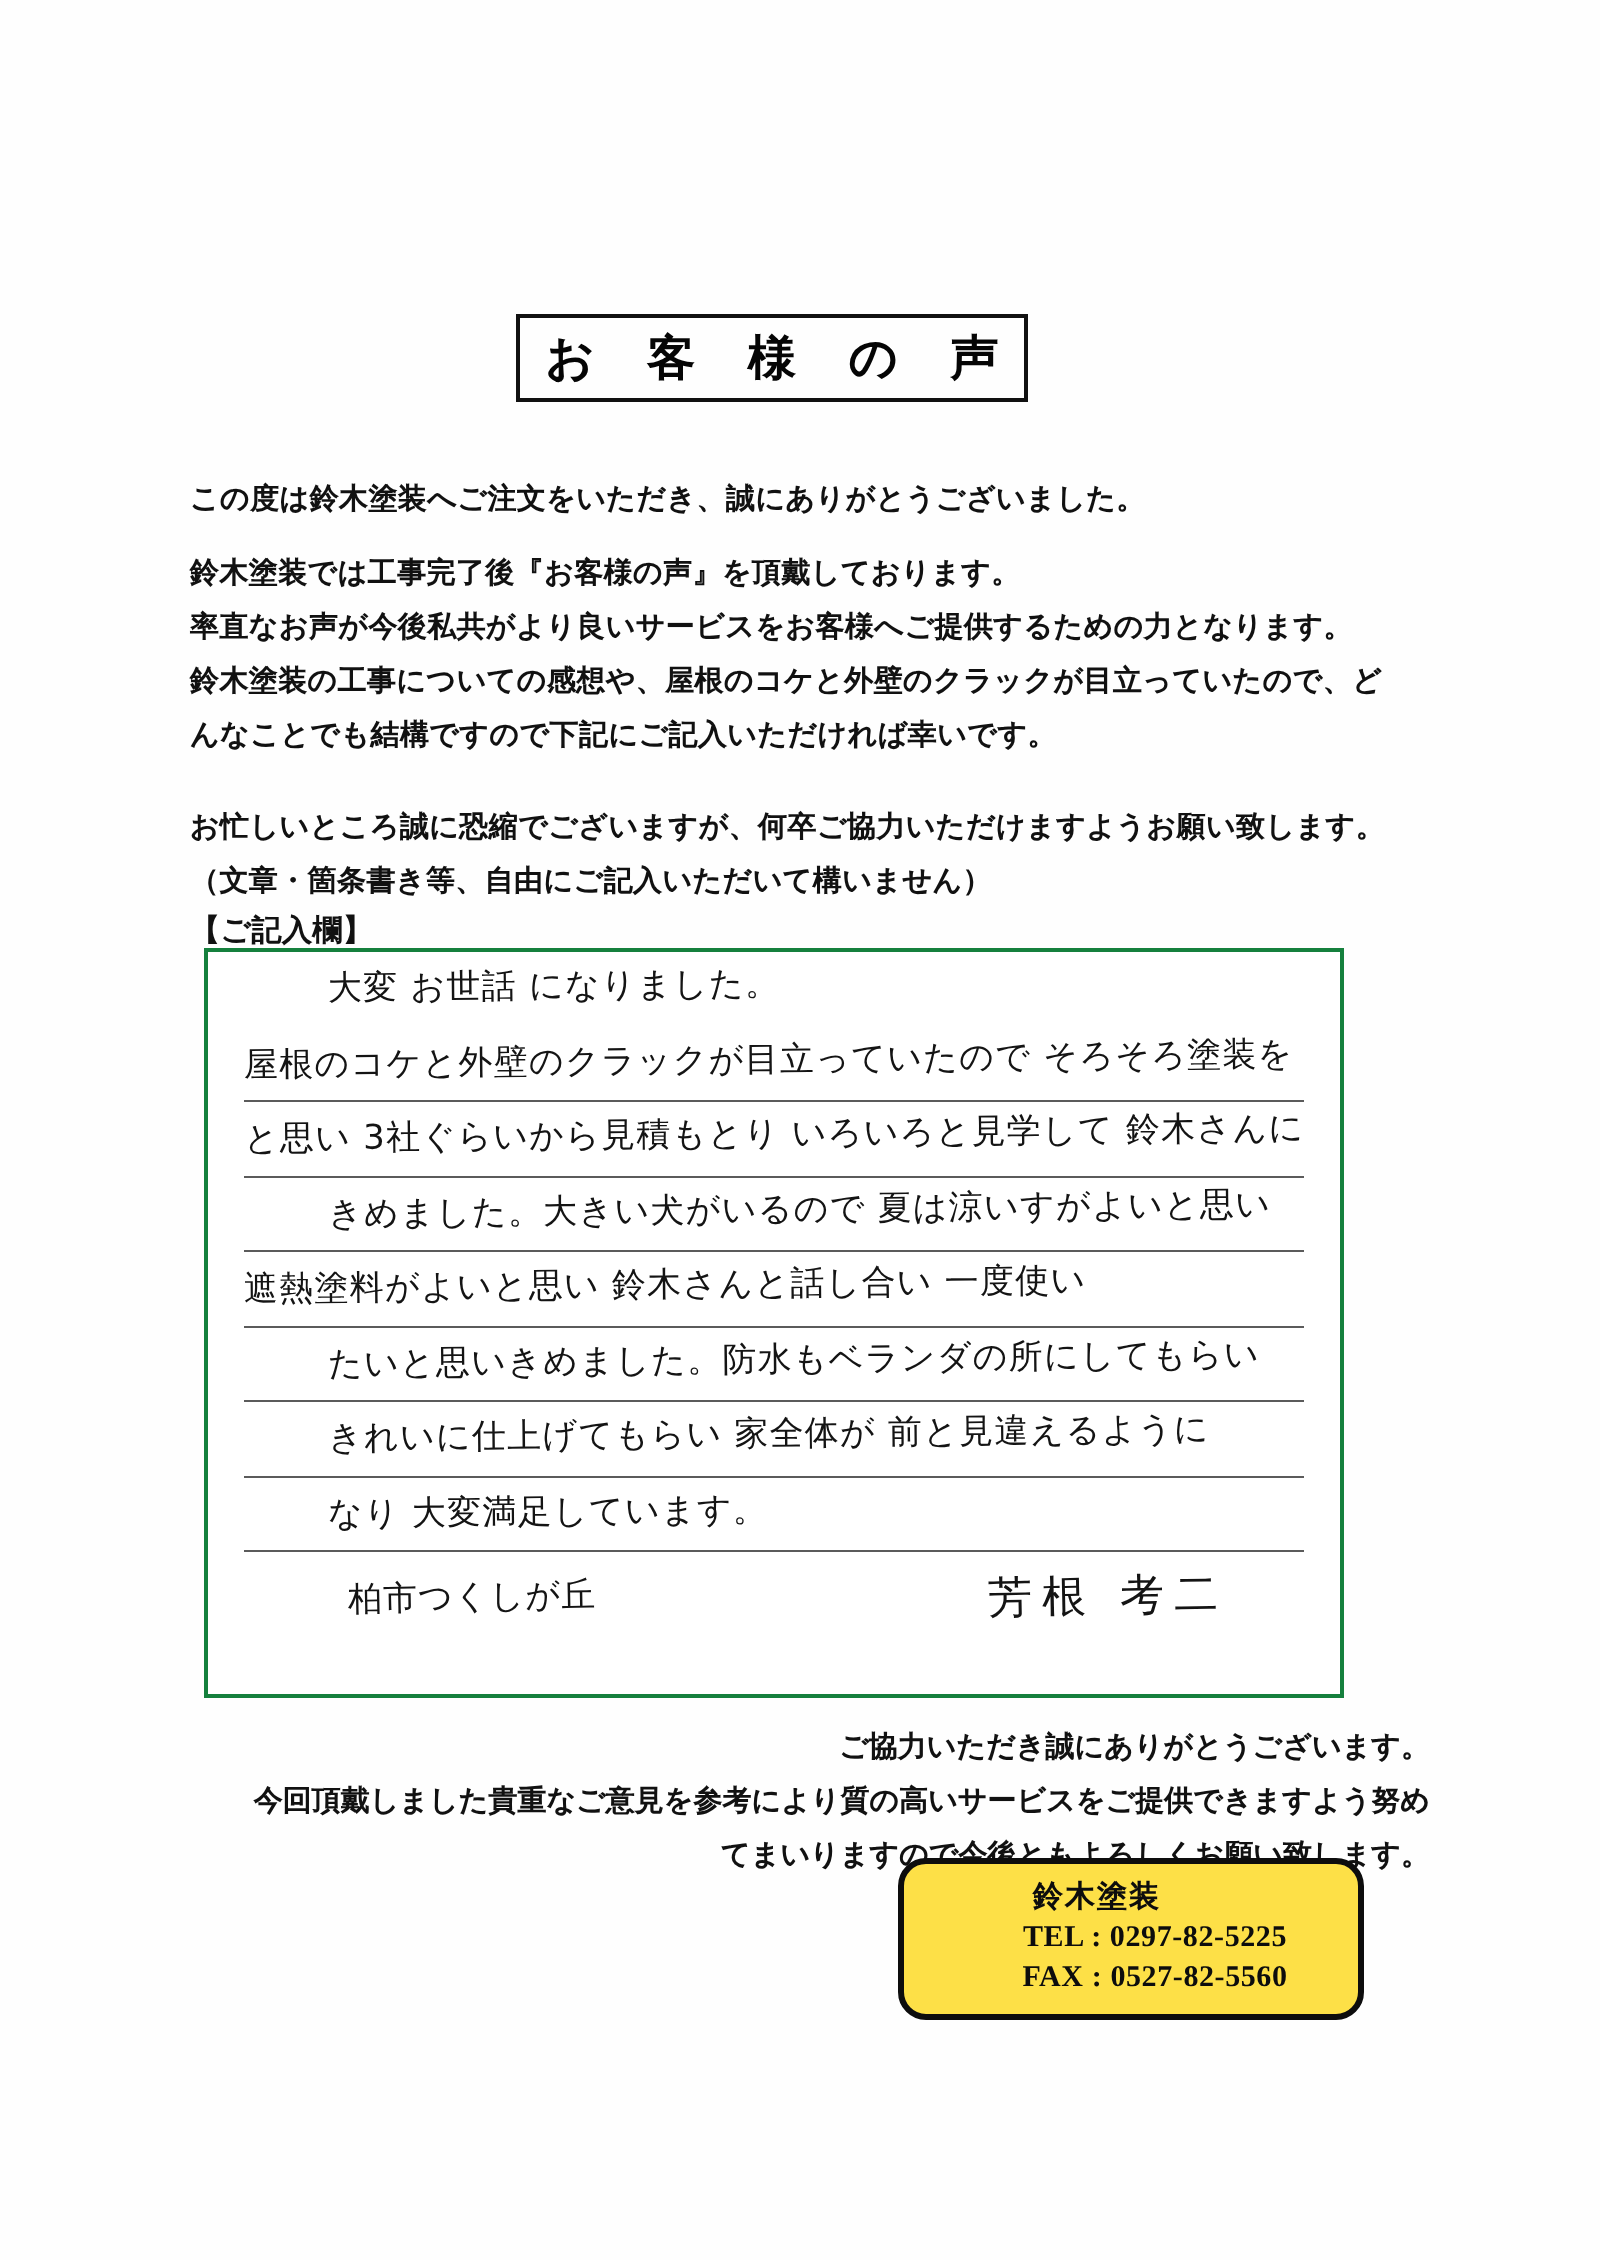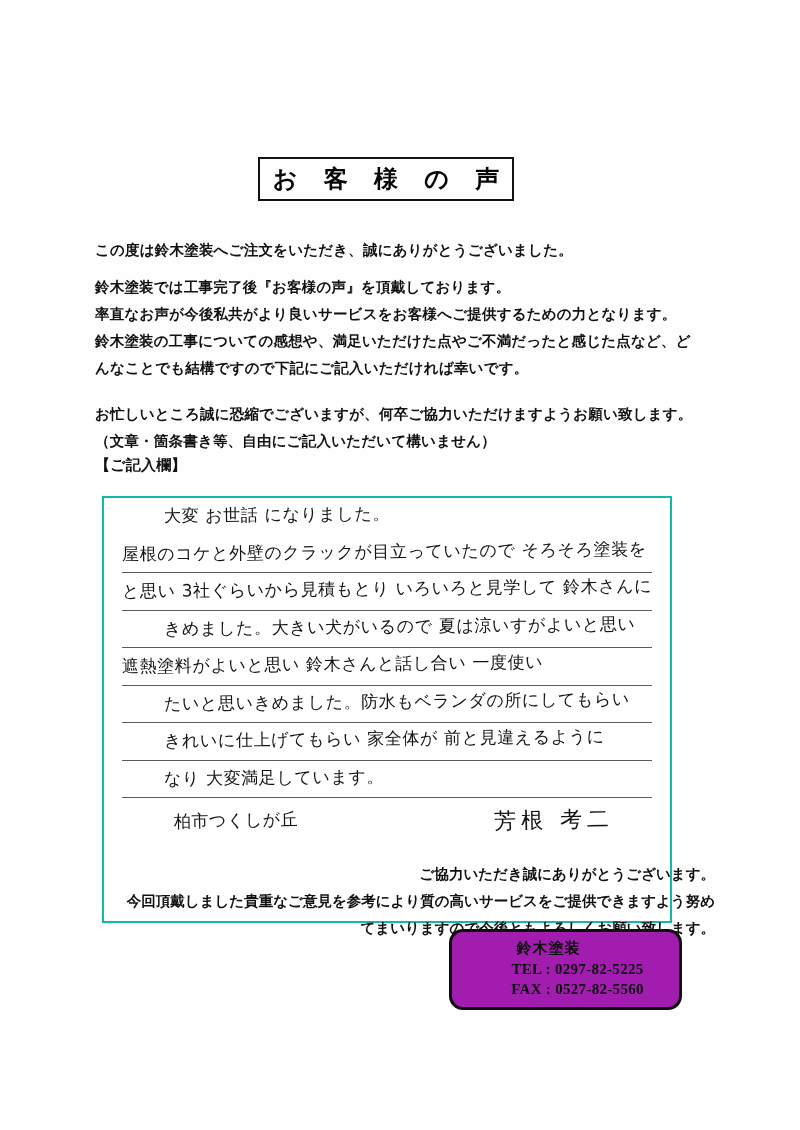--- a/index.html
+++ b/index.html
@@ -58,24 +58,24 @@
   #para-block  { top: 273px; }
   #para-block p { margin: 0; }
   #notice-line { top: 400px; }
   #freeform-line { top: 427px; }
   #field-label { top: 452px; font-size: 15px; }
 
   
   .hand-box {
     position: absolute;
     left: 102px;
-    top: 496px;
+    top: 474px;
     width: 570px;
-    height: 427px;
-    border: 2px solid #14b8a6;
+    height: 375px;
+    border: 2px solid #15803d;
     box-sizing: border-box;
     background: #ffffff;
   }
   .hand-lines {
     position: relative;
     width: 100%;
     height: 100%;
   }
   .hand-row {
     position: relative;
@@ -140,21 +140,21 @@
   
   .contact-box {
     position: absolute;
     left: 449px;
     top: 929px;
     width: 233px;
     height: 81px;
     border: 3px solid #0d0d0d;
     border-radius: 14px;
     box-sizing: border-box;
-    background: #a21caf;
+    background: #fde047;
     padding-top: 7px;
   }
   .contact-company {
     font-family: "DejaVu Serif", "Liberation Serif", serif;
     font-weight: bold;
     font-size: 15px;
     text-align: center;
     letter-spacing: 1px;
     color: #0d0d0d;
     padding-right: 34px;
@@ -177,21 +177,21 @@
 
   <div class="title-box">
     <span class="title-text">お 客 様 の 声</span>
   </div>
 
   <div class="body-text" id="intro-line">この度は鈴木塗装へご注文をいただき、誠にありがとうございました。</div>
 
   <div class="body-text" id="para-block">
     <p>鈴木塗装では工事完了後『お客様の声』を頂戴しております。</p>
     <p>率直なお声が今後私共がより良いサービスをお客様へご提供するための力となります。</p>
-    <p>鈴木塗装の工事についての感想や、満足いただけた点やご不満だったと感じた点など、ど</p>
+    <p>鈴木塗装の工事についての感想や、屋根のコケと外壁のクラックが目立っていたので、ど</p>
     <p>んなことでも結構ですので下記にご記入いただければ幸いです。</p>
   </div>
 
   <div class="body-text" id="notice-line">お忙しいところ誠に恐縮でございますが、何卒ご協力いただけますようお願い致します。</div>
   <div class="body-text" id="freeform-line">（文章・箇条書き等、自由にご記入いただいて構いません）</div>
   <div class="body-text" id="field-label">【ご記入欄】</div>
 
   <div class="hand-box">
     <div class="hand-lines">
       <div class="hand-row">

